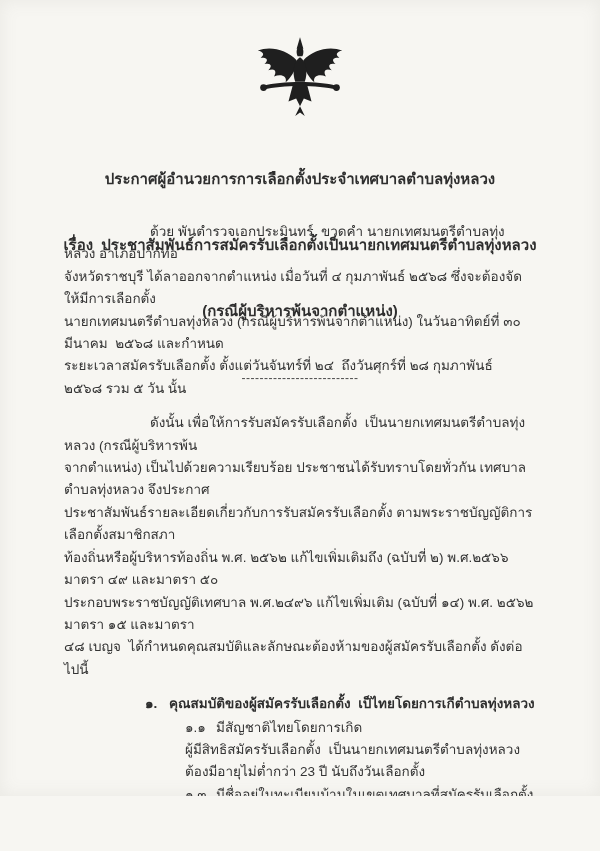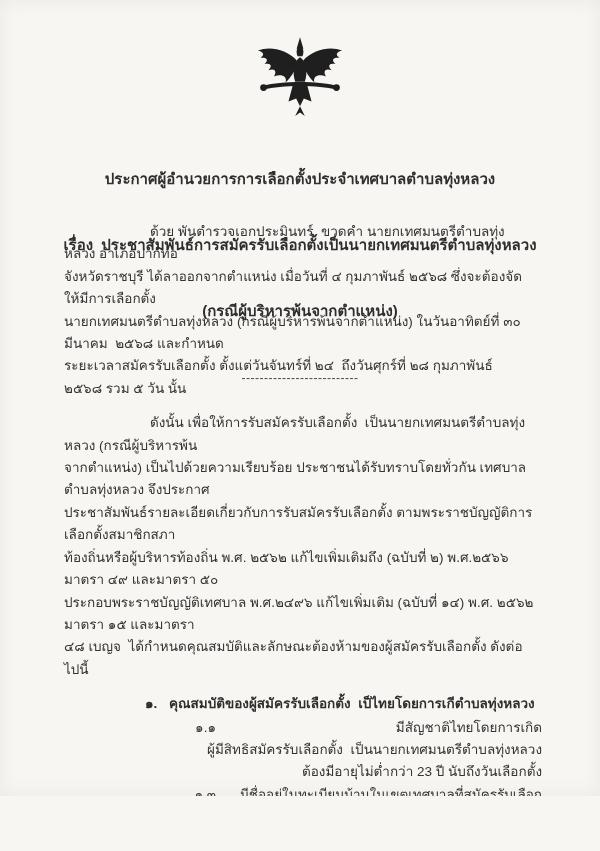--- a/index.html
+++ b/index.html
@@ -65,24 +65,23 @@
     display: flex;
     font-weight: 700;
     color: #2e2e2e;
     margin: 0 0 1px 81px;
   }
   .sec-num { width: 24px; flex-shrink: 0; }
   .sec-title { white-space: pre-wrap; }
   .item {
     display: flex;
     margin-left: 121px;
-    text-align: right;
   }
   .item-num { width: 31px; flex-shrink: 0; }
-  .item-text { flex: 1; white-space: pre-wrap; margin-left: 22px; }
+  .item-text { flex: 1; white-space: pre-wrap; }
   .catchword {
     position: absolute;
     top: 799px;
     left: 0;
     right: 78px;
     text-align: right;
     font-size: 13.5px;
     color: #8b5cf6;
   }
 </style>

